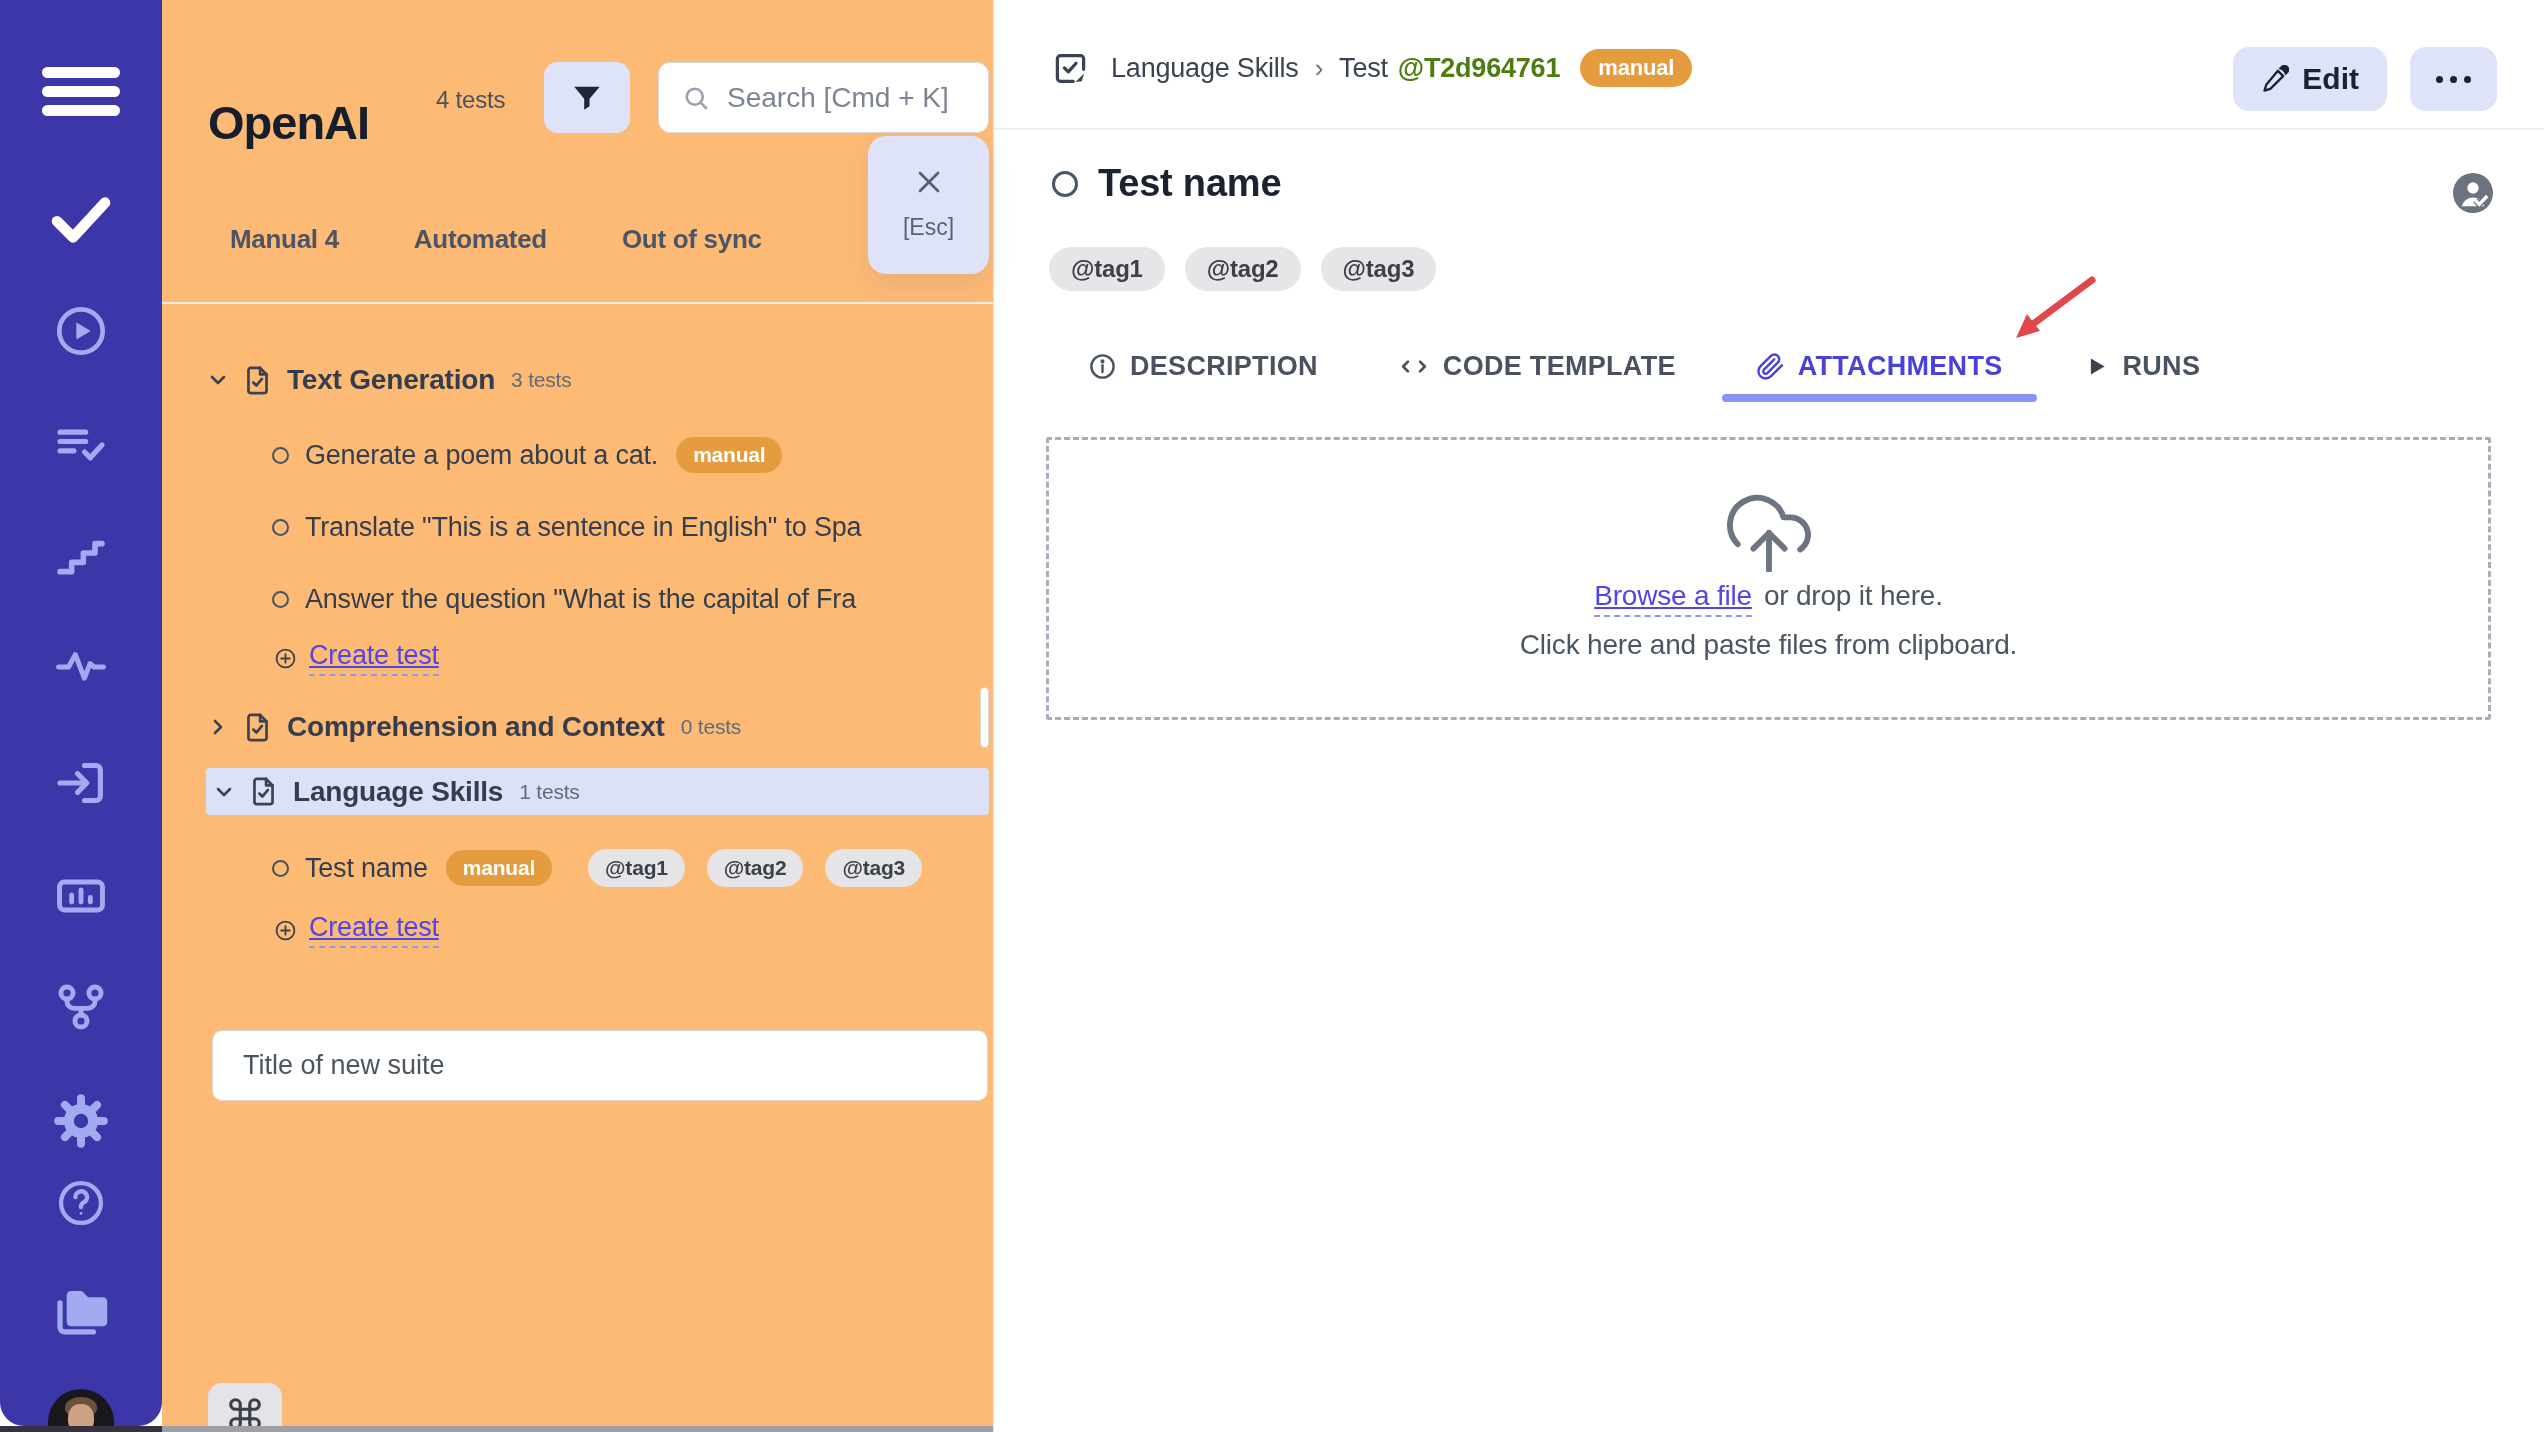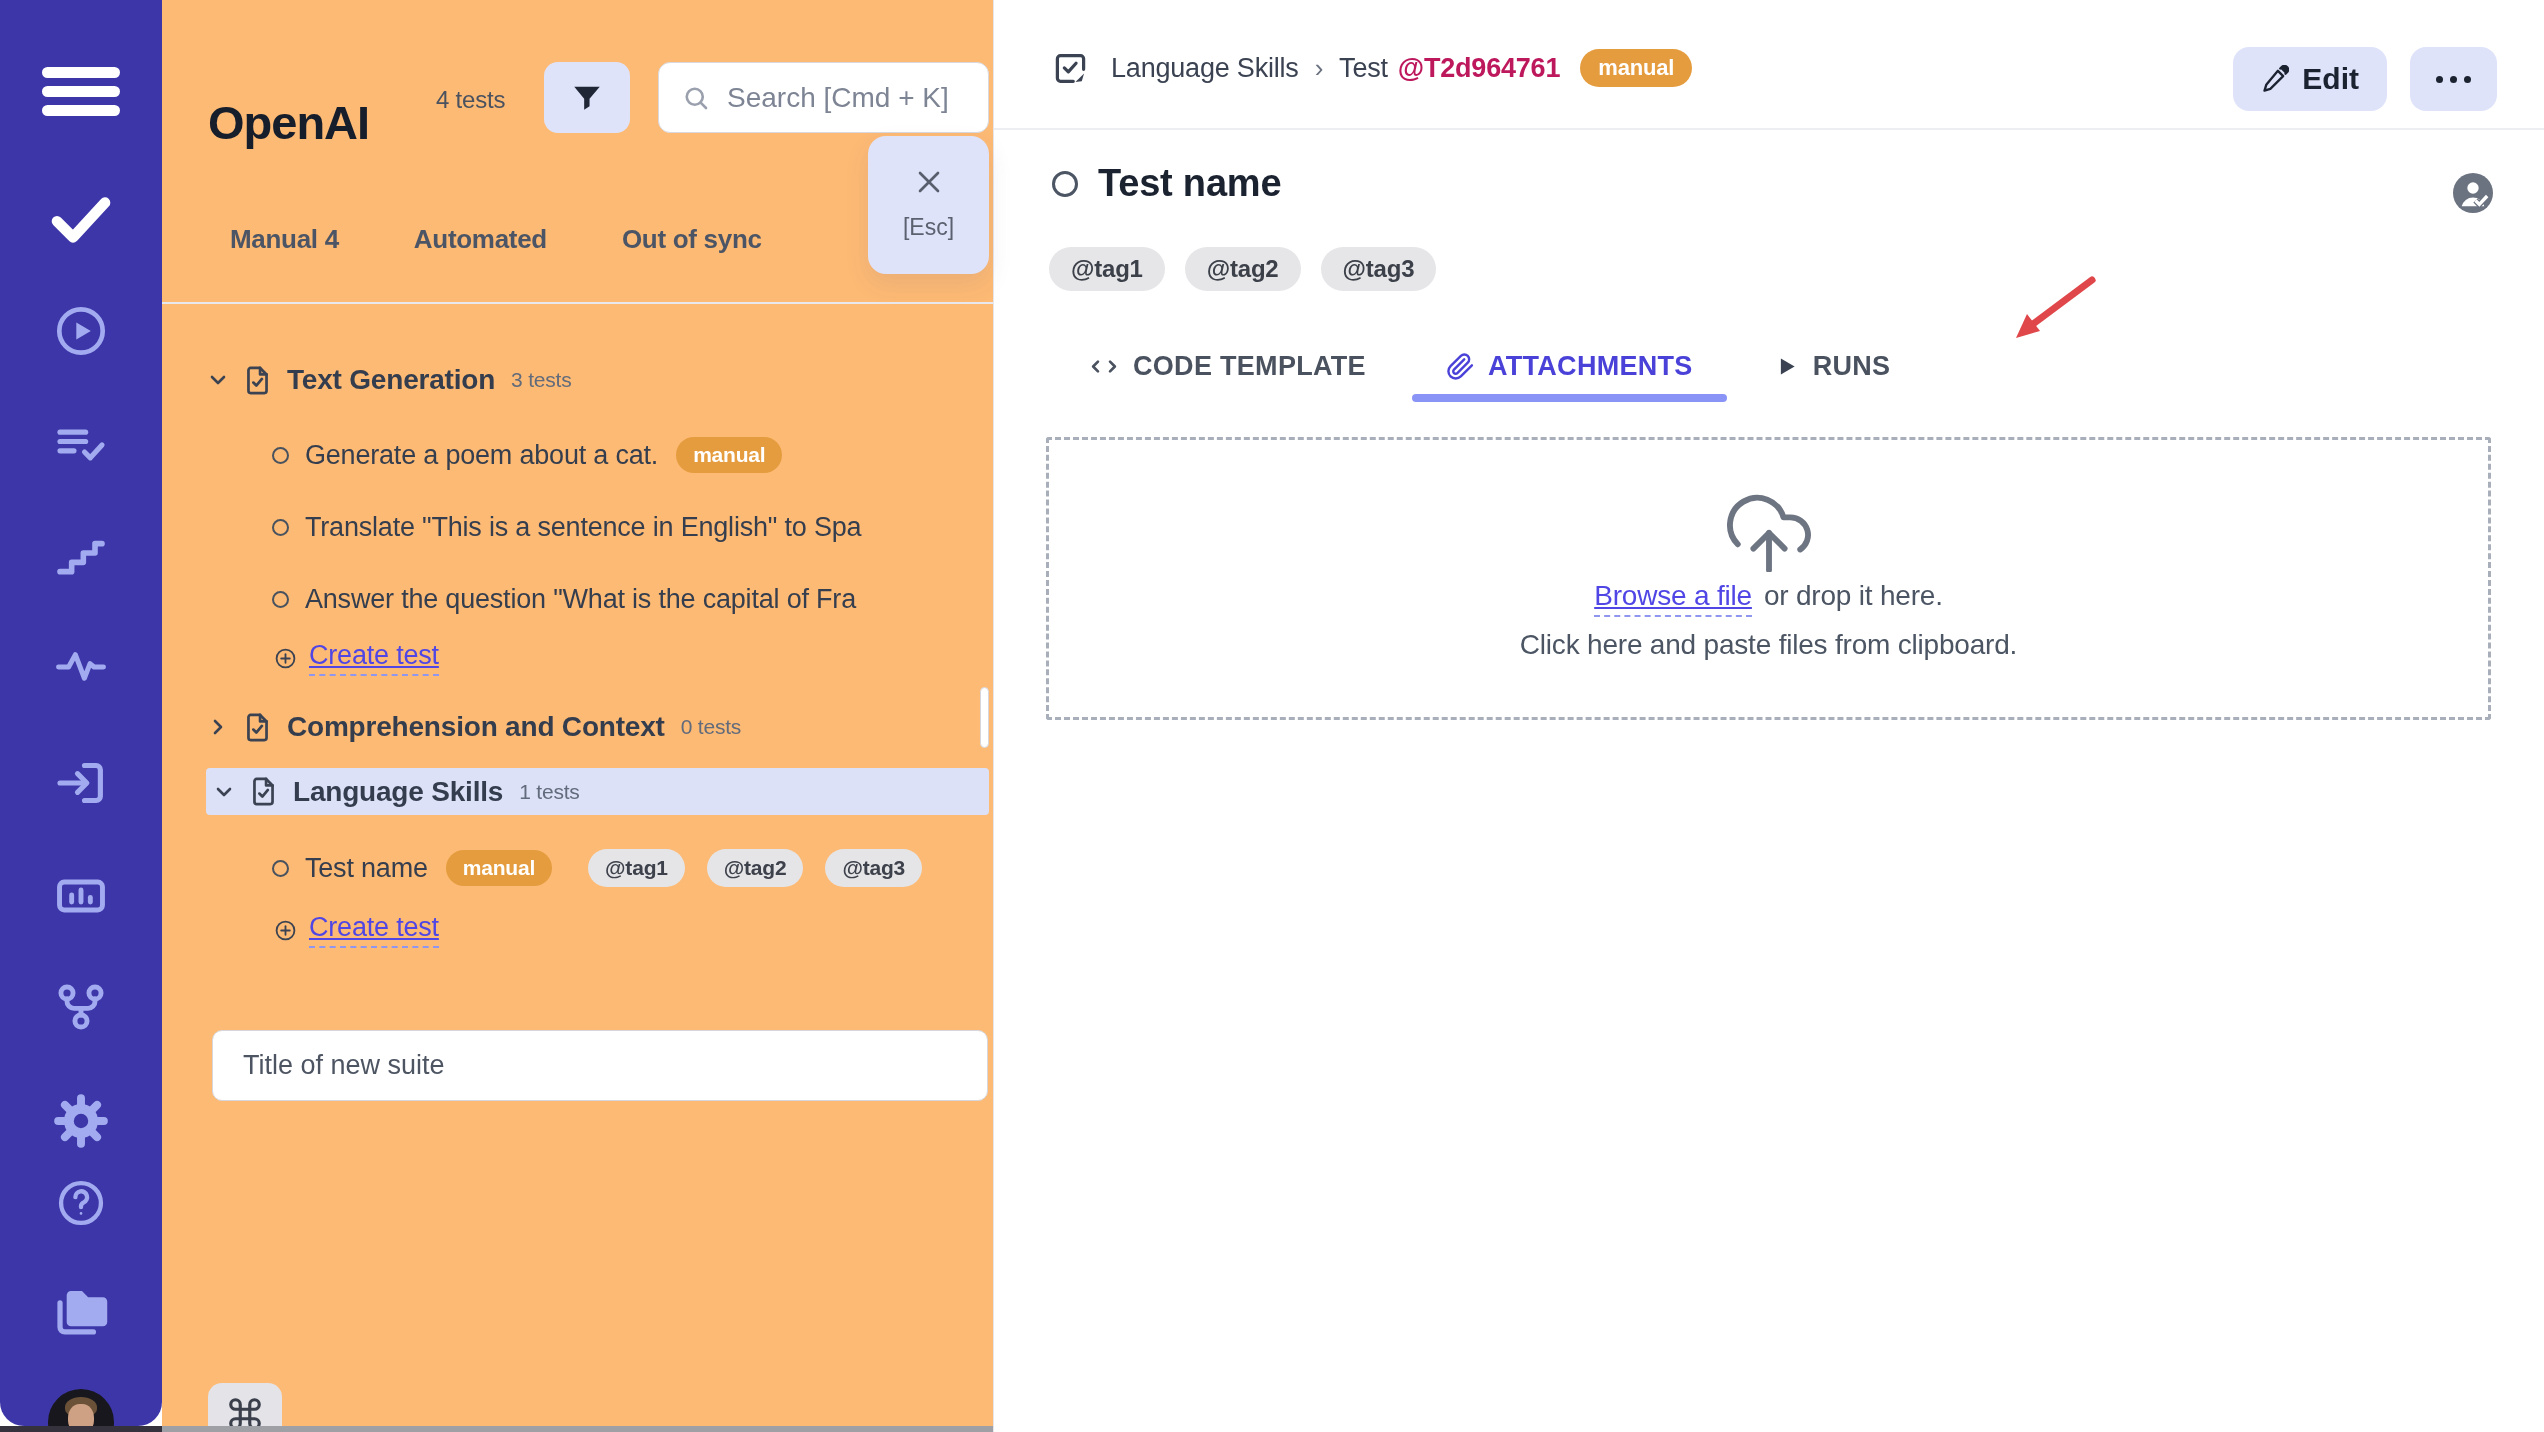--- a/index.html
+++ b/index.html
@@ -103,21 +103,21 @@
   .esc-label { font-size: 23px; color: #5b616f; }
 
   
   .rpanel {
     position: absolute; left: 993px; top: 0; width: 1551px; height: 1432px;
     background: #ffffff; border-left: 1px solid #e6e6ea;
   }
   .crumb-row { position: absolute; left: 58px; top: 38px; height: 60px; display: flex; align-items: center; }
   .crumb-text { font-size: 27px; color: #3b4352; }
   .crumb-sep { font-size: 26px; color: #6b7280; margin: 0 16px; }
-  .crumb-id { font-size: 27px; font-weight: 700; color: #be185d; margin-left: 10px; }
+  .crumb-id { font-size: 27px; font-weight: 700; color: #4d7c0f; margin-left: 10px; }
   .crumb-badge { background: #e59c3e; color: #fff; font-size: 22px; font-weight: 700; border-radius: 999px; padding: 6px 18px; margin-left: 20px; }
   .hdr-actions { position: absolute; right: 47px; top: 47px; display: flex; gap: 23px; }
   .btn-light {
     background: #dfe3fa; border: none; border-radius: 16px; height: 64px; cursor: pointer;
     display: flex; align-items: center; justify-content: center; gap: 13px; padding: 0 28px;
     font-family: "Liberation Sans", sans-serif; font-size: 30px; font-weight: 600; color: #1b2230;
   }
   .dots { display: flex; gap: 7px; align-items: center; }
   .dots i { width: 7px; height: 7px; background: #1b2230; border-radius: 50%; }
   .r-divider { position: absolute; left: 0; top: 128px; width: 100%; height: 2px; background: #eceef2; }
@@ -456,20 +456,30 @@
       </svg>
   </div>
 
   <div class="d-tags">
     <span class="d-chip">@tag1</span>
     <span class="d-chip">@tag2</span>
     <span class="d-chip">@tag3</span>
   </div>
 
   <div class="d-tabs">
+    <div class="dtab">
+      <span>
+        <svg width="29" height="29" viewBox="0 0 24 24" fill="none" stroke="#4a5260" stroke-width="2" stroke-linecap="round">
+            <circle cx="12" cy="12" r="9.2"></circle>
+            <line x1="12" y1="11" x2="12" y2="16.5"></line>
+            <circle cx="12" cy="7.8" r="0.7" fill="#4a5260"></circle>
+          </svg>
+      </span>
+      <span>DESCRIPTION</span>
+    </div>
     <div class="dtab">
       <span>
         <svg width="32" height="29" viewBox="0 0 26 24" fill="none" stroke="#4a5260" stroke-width="2.2" stroke-linecap="round" stroke-linejoin="round">
             <polyline points="8,8 4,12 8,16"></polyline>
             <polyline points="18,8 22,12 18,16"></polyline>
           </svg>
       </span>
       <span>CODE TEMPLATE</span>
     </div>
     <div class="dtab active">

